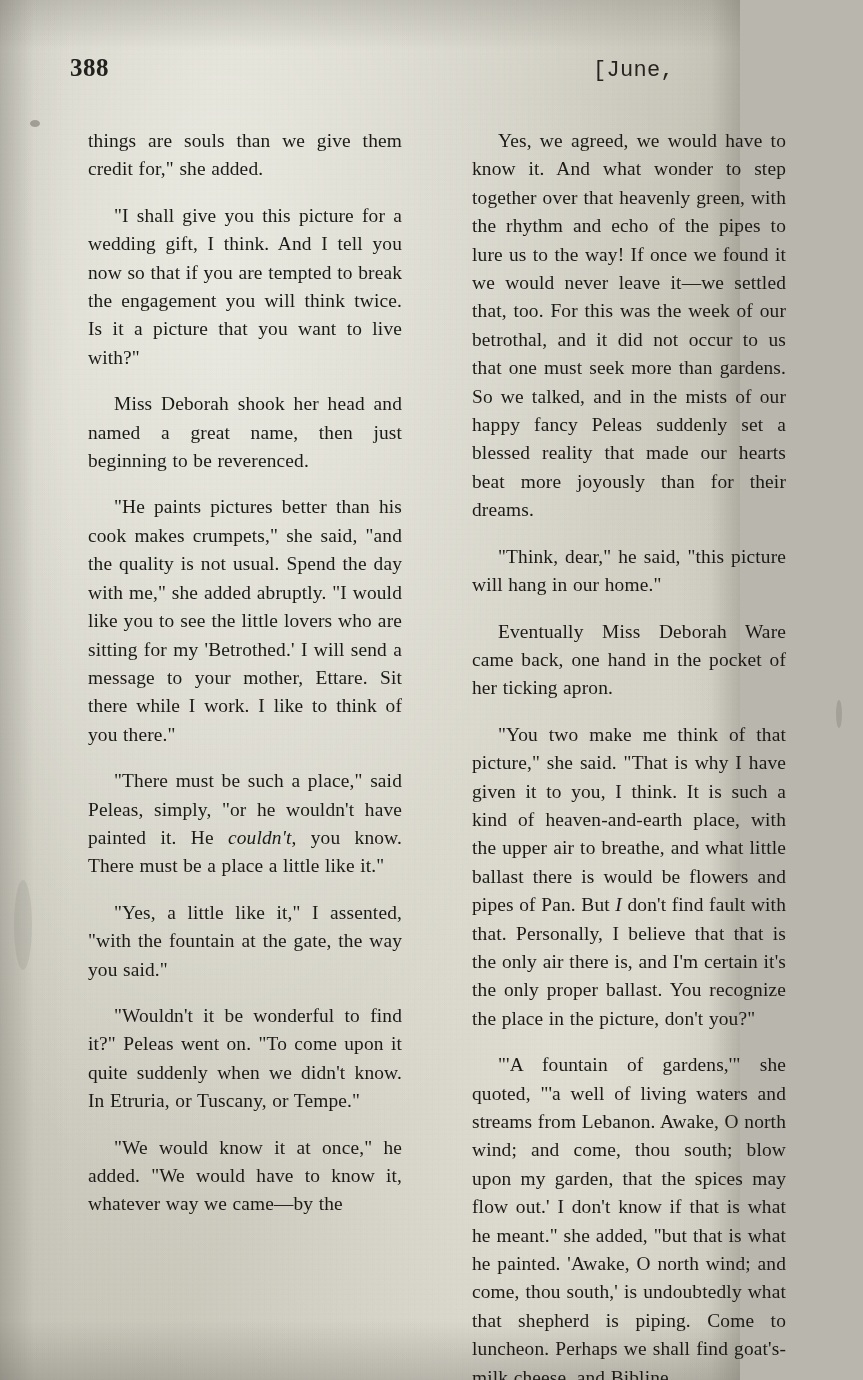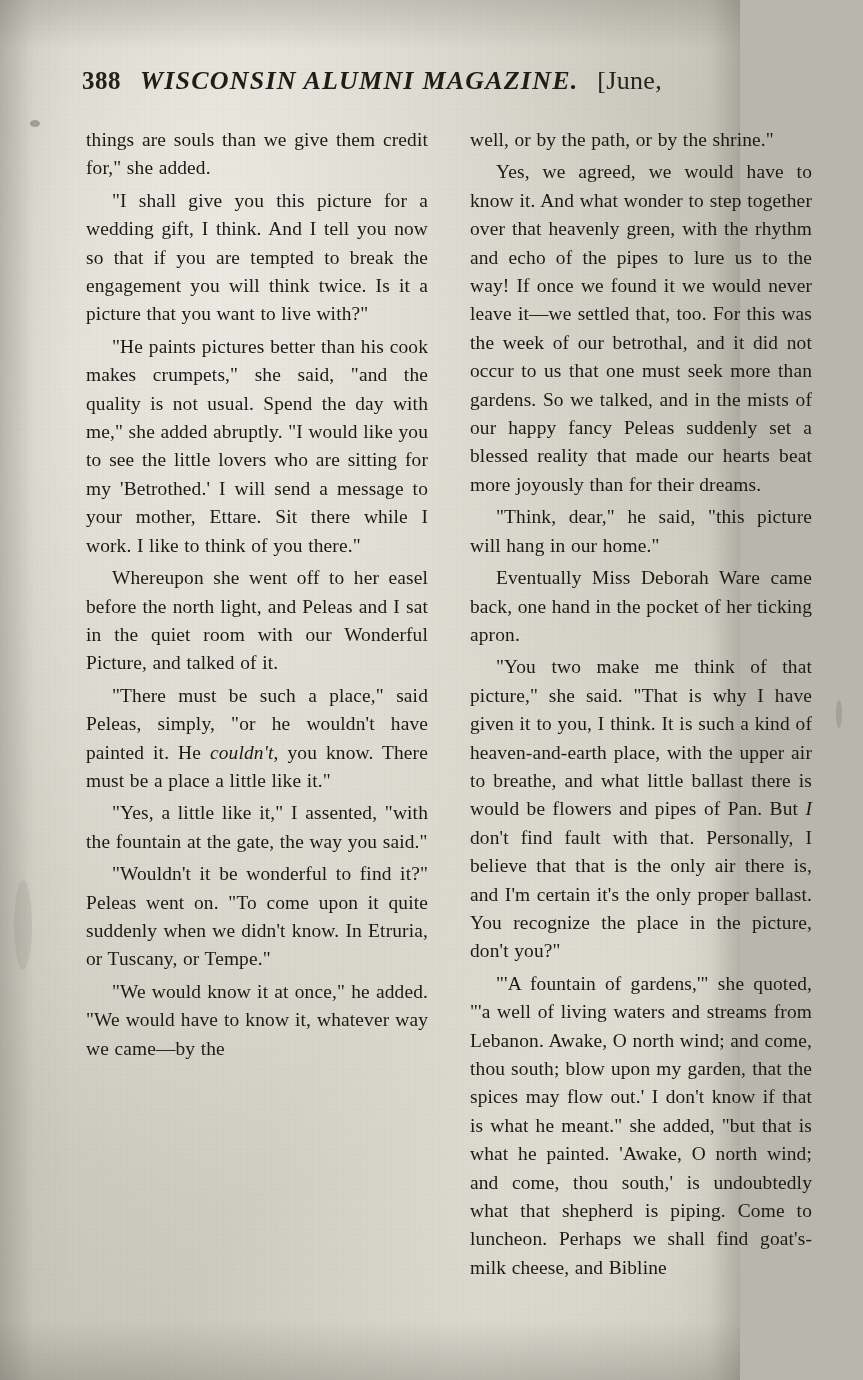--- a/index.html
+++ b/index.html
@@ -15,21 +15,21 @@
   }
   .page {
     position: relative;
     width: 740px;
     height: 1380px;
     background:
       radial-gradient(ellipse at 30% 20%, rgba(255,255,250,0.55) 0%, rgba(255,255,250,0) 60%),
       radial-gradient(ellipse at 75% 75%, rgba(250,248,238,0.45) 0%, rgba(250,248,238,0) 65%),
       linear-gradient(118deg, #c9c7bb 0%, #d4d2c6 18%, #cfcdc1 38%, #c6c4b7 60%, #cdcbbf 80%, #c2c0b3 100%);
     box-sizing: border-box;
-    padding: 16px;
+    padding: 4px;
   }
   .grain {
     position: absolute;
     inset: 0;
     pointer-events: none;
     opacity: 0.35;
     background-image:
       repeating-linear-gradient(0deg, rgba(0,0,0,0.028) 0px, rgba(0,0,0,0) 2px, rgba(255,255,255,0.02) 3px, rgba(0,0,0,0) 5px),
       repeating-linear-gradient(90deg, rgba(0,0,0,0.025) 0px, rgba(0,0,0,0) 3px, rgba(255,255,255,0.018) 4px, rgba(0,0,0,0) 6px);
   }
@@ -64,35 +64,35 @@
   .head-title {
     font-family: "Liberation Serif", serif;
     font-style: italic;
     font-weight: 700;
     font-size: 26px;
     letter-spacing: 1.2px;
     color: #1f1d1a;
     white-space: nowrap;
   }
   .issue-mark {
-    font-family: Liberation Serif, serif;
-    font-size: 26px;
+    font-family: Liberation Mono, monospace;
+    font-size: 22px;
     color: #26241f;
     letter-spacing: 0.3px;
   }
   .columns {
     display: flex;
     gap: 34px;
   }
   .col {
     width: 350px;
     flex: 0 0 350px;
   }
   p.para {
-    margin: 4px;
+    margin: 18px;
     text-indent: 26px;
     font-family: "Liberation Serif", serif;
     font-size: 19.4px;
     line-height: 28.4px;
     color: #1c1a17;
     text-align: justify;
     text-justify: inter-word;
     word-spacing: 0.5px;
     letter-spacing: 0.15px;
   }
@@ -119,39 +119,37 @@
   <div class="grain"></div>
   <div class="edge-shade"></div>
   <div class="smudge s1"></div>
   <div class="smudge s2"></div>
   <div class="smudge s3"></div>
 
   <div class="content">
 
     <div class="running-head">
       <div class="folio">388</div>
-      <div class="head-title">WISCONSIN ALUMNI MAGAZINE.</div>
       <div class="issue-mark">[June,</div>
     </div>
 
     <div class="columns">
 
       <div class="col col-left">
         <p class="para noindent">things are souls than we give them credit for," she added.</p>
         <p class="para">"I shall give you this picture for a wedding gift, I think. And I tell you now so that if you are tempted to break the engagement you will think twice. Is it a picture that you want to live with?"</p>
+        <p class="para">Miss Deborah shook her head and named a great name, then just beginning to be reverenced.</p>
         <p class="para">"He paints pictures better than his cook makes crumpets," she said, "and the quality is not usual. Spend the day with me," she added abruptly. "I would like you to see the little lovers who are sitting for my 'Betrothed.' I will send a message to your mother, Ettare. Sit there while I work. I like to think of you there."</p>
-        <p class="para">Whereupon she went off to her easel before the north light, and Peleas and I sat in the quiet room with our Wonderful Picture, and talked of it.</p>
         <p class="para">"There must be such a place," said Peleas, simply, "or he wouldn't have painted it. He <i>couldn't</i>, you know. There must be a place a little like it."</p>
         <p class="para">"Yes, a little like it," I assented, "with the fountain at the gate, the way you said."</p>
         <p class="para">"Wouldn't it be wonderful to find it?" Peleas went on. "To come upon it quite suddenly when we didn't know. In Etruria, or Tuscany, or Tempe."</p>
         <p class="para">"We would know it at once," he added. "We would have to know it, whatever way we came—by the</p>
       </div>
 
       <div class="col col-right">
-        <p class="para noindent">well, or by the path, or by the shrine."</p>
         <p class="para">Yes, we agreed, we would have to know it. And what wonder to step together over that heavenly green, with the rhythm and echo of the pipes to lure us to the way! If once we found it we would never leave it—we settled that, too. For this was the week of our betrothal, and it did not occur to us that one must seek more than gardens. So we talked, and in the mists of our happy fancy Peleas suddenly set a blessed reality that made our hearts beat more joyously than for their dreams.</p>
         <p class="para">"Think, dear," he said, "this picture will hang in our home."</p>
         <p class="para">Eventually Miss Deborah Ware came back, one hand in the pocket of her ticking apron.</p>
         <p class="para">"You two make me think of that picture," she said. "That is why I have given it to you, I think. It is such a kind of heaven-and-earth place, with the upper air to breathe, and what little ballast there is would be flowers and pipes of Pan. But <i>I</i> don't find fault with that. Personally, I believe that that is the only air there is, and I'm certain it's the only proper ballast. You recognize the place in the picture, don't you?"</p>
         <p class="para">"'A fountain of gardens,'" she quoted, "'a well of living waters and streams from Lebanon. Awake, O north wind; and come, thou south; blow upon my garden, that the spices may flow out.' I don't know if that is what he meant." she added, "but that is what he painted. 'Awake, O north wind; and come, thou south,' is undoubtedly what that shepherd is piping. Come to luncheon. Perhaps we shall find goat's-milk cheese, and Bibline</p>
       </div>
 
     </div>
   </div>
 </div>

